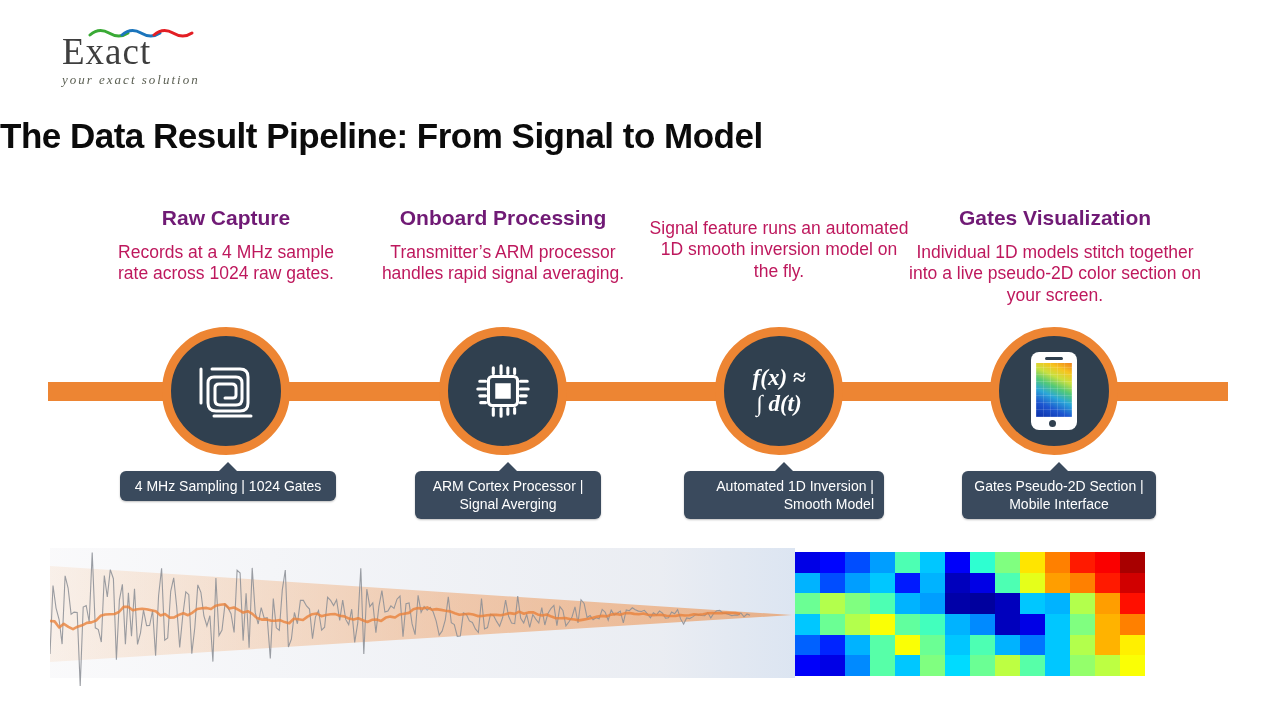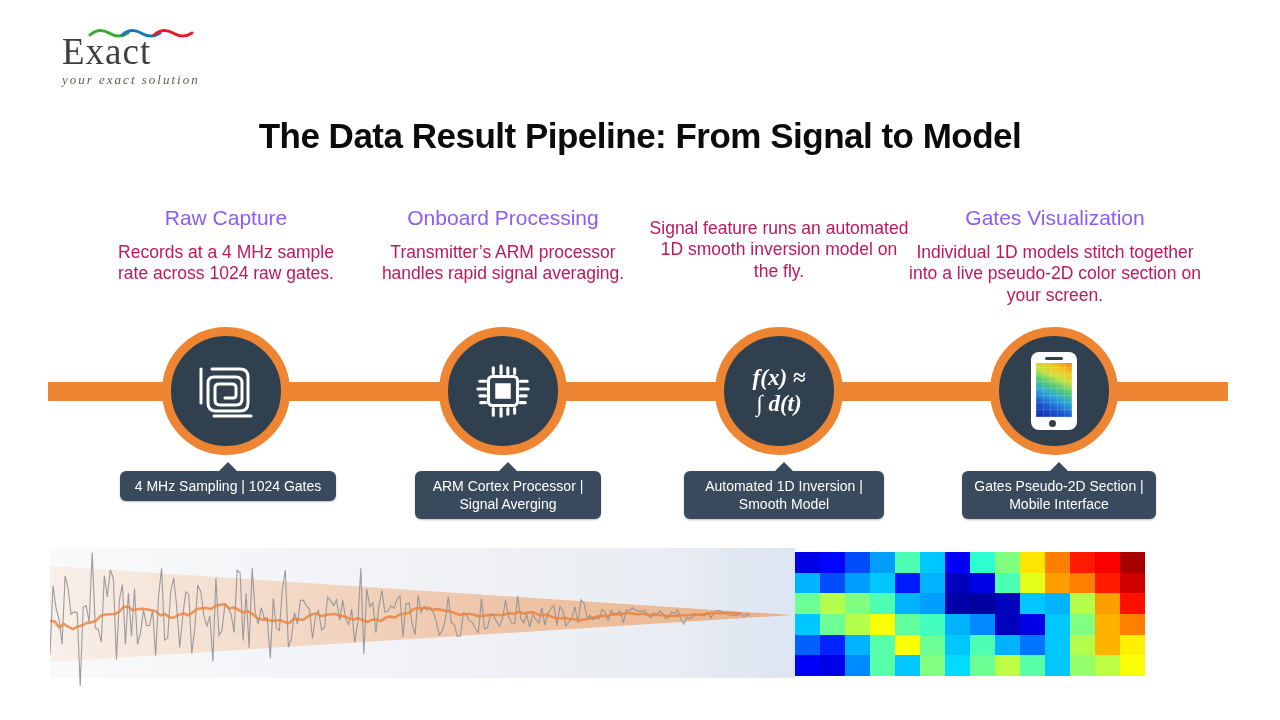--- a/index.html
+++ b/index.html
@@ -11,26 +11,26 @@
   .exact-waves{display:block;margin:0 0 -6px 26px;}
   .exact-name{font-family:"Liberation Serif",serif;font-size:37px;line-height:1;color:#3f3f3f;letter-spacing:1px;}
   .exact-tagline{font-family:"Liberation Serif",serif;font-style:italic;font-size:13px;
                  letter-spacing:2px;color:#5c6054;margin-top:2px;}
   .abem-logo{position:absolute;right:30px;top:22px;display:flex;align-items:center;gap:12px;}
   .abem-text{display:flex;flex-direction:column;align-items:flex-end;}
   .abem-name{font-size:44px;line-height:0.95;font-weight:bold;color:#323a49;letter-spacing:1px;}
   .abem-sub{font-size:14px;color:#3c4654;margin-top:2px;}
 
   
-  .main-title{position:absolute;top:116px;left:0;width:100%;text-align:center;
+  .main-title{position:absolute;top:116px;left:0;width:100%;
               font-size:35px;font-weight:800;letter-spacing:-0.5px;color:#0b0b0b;}
 
   
   .stage-col{position:absolute;top:206px;text-align:center;}
-  .stage-col .heading{font-size:21px;font-weight:normal;color:#8b5cf6;}
+  .stage-col .heading{font-size:21px;font-weight:bold;color:#701a75;}
   .stage-col .desc{font-size:17.5px;line-height:1.22;margin-top:12px;color:#be185d;}
   .col-1{left:111px;width:230px;}
   .col-2{left:378px;width:250px;}
   .col-3{left:649px;width:260px;}
   .col-4{left:909px;width:292px;}
 
   
   .timeline{position:absolute;left:48px;top:382px;width:1180px;height:19px;background:#ed8533;}
   .node{position:absolute;top:327px;width:110px;height:110px;border-radius:50%;
         background:#30404f;border:9px solid #ed8533;display:flex;align-items:center;justify-content:center;}
@@ -46,21 +46,21 @@
   .phone-speaker{position:absolute;left:14px;top:5px;width:18px;height:3px;border-radius:2px;background:#30404f;}
   .phone-home{position:absolute;left:18px;bottom:3px;width:7px;height:7px;border-radius:50%;background:#30404f;}
 
   
   .badge{position:absolute;top:471px;background:#3a4a5d;color:#fff;border-radius:6px;
          font-size:14px;text-align:center;padding:6px 10px;line-height:1.3;box-shadow:0 1px 2px rgba(0,0,0,.25);}
   .badge::before{content:"";position:absolute;top:-9px;left:50%;margin-left:-9px;width:0;height:0;
          border-left:9px solid transparent;border-right:9px solid transparent;border-bottom:9px solid #3a4a5d;}
   .badge-1{left:120px;width:196px;white-space:nowrap;}
   .badge-2{left:415px;width:166px;}
-  .badge-3{left:684px;width:180px;}
+  .badge-3{left:684px;width:180px;text-align:right;}
   .badge-4{left:962px;width:174px;}
 
   
   .signal-band{position:absolute;left:50px;top:538px;width:1095px;height:150px;}
   .signal-bg{position:absolute;left:0;top:10px;width:745px;height:130px;
              background:linear-gradient(90deg, rgba(243,243,246,.45), rgba(233,236,242,.95) 82%, rgba(216,226,240,.9));}
   .waveform{position:absolute;left:0;top:0;}
   .heatmap{position:absolute;left:745px;top:14px;width:350px;height:124px;display:grid;
            grid-template-columns:repeat(14,1fr);grid-template-rows:repeat(6,1fr);}
 </style>

